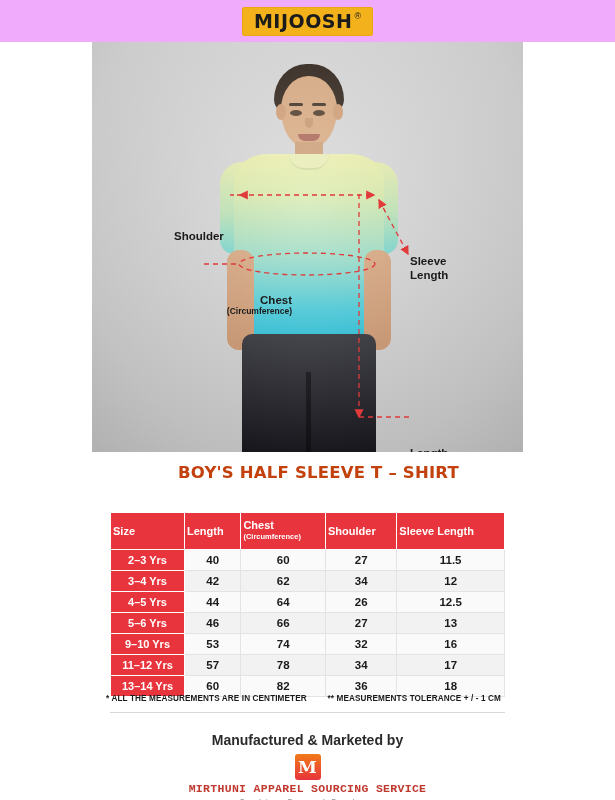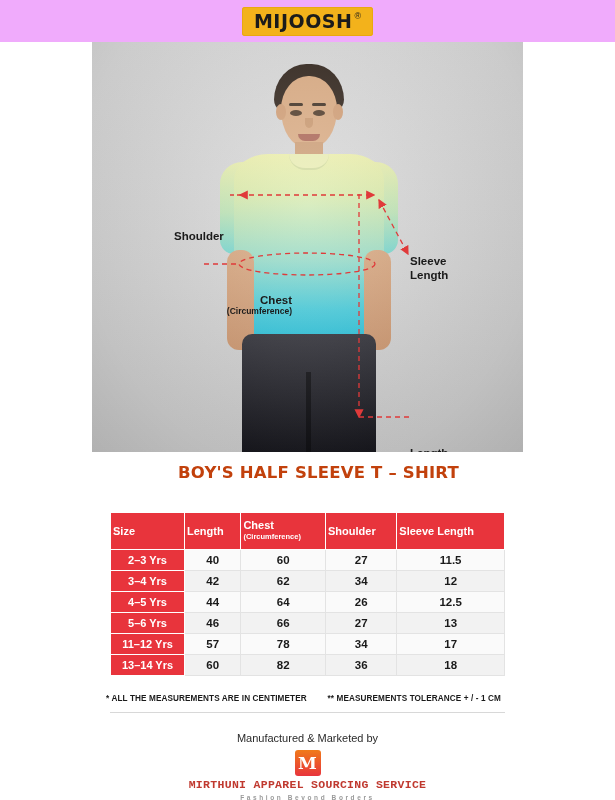--- a/index.html
+++ b/index.html
@@ -255,23 +255,24 @@
   }
 
   
   .footer {
     position: absolute;
     left: 92px; top: 722px; width: 431px; height: 78px;
     background: #ffffff;
     text-align: center;
   }
   .footer .mkt {
-    font-size: 11px;
+    font-size: 14px;
     color: #2a2a2a;
     margin-top: 10px;
+    font-weight: bold;
   }
   .footer .m-logo {
     margin: 6px auto 2px auto;
     width: 26px; height: 26px;
     background: linear-gradient(180deg,#f07a1a 0%, #e8343c 100%);
     border-radius: 3px;
     color: #fff;
     font-family: "DejaVu Serif", serif;
     font-weight: 700;
     font-size: 17px;
@@ -418,20 +419,27 @@
           <td>12.5</td>
         </tr>
         <tr>
           <td class="size-cell">5–6 Yrs</td>
           <td>46</td>
           <td>66</td>
           <td>27</td>
           <td>13</td>
         </tr>
         <tr>
+          <td class="size-cell">9–10 Yrs</td>
+          <td>53</td>
+          <td>74</td>
+          <td>32</td>
+          <td>16</td>
+        </tr>
+        <tr>
           <td class="size-cell">11–12 Yrs</td>
           <td>57</td>
           <td>78</td>
           <td>34</td>
           <td>17</td>
         </tr>
         <tr>
           <td class="size-cell">13–14 Yrs</td>
           <td>60</td>
           <td>82</td>

